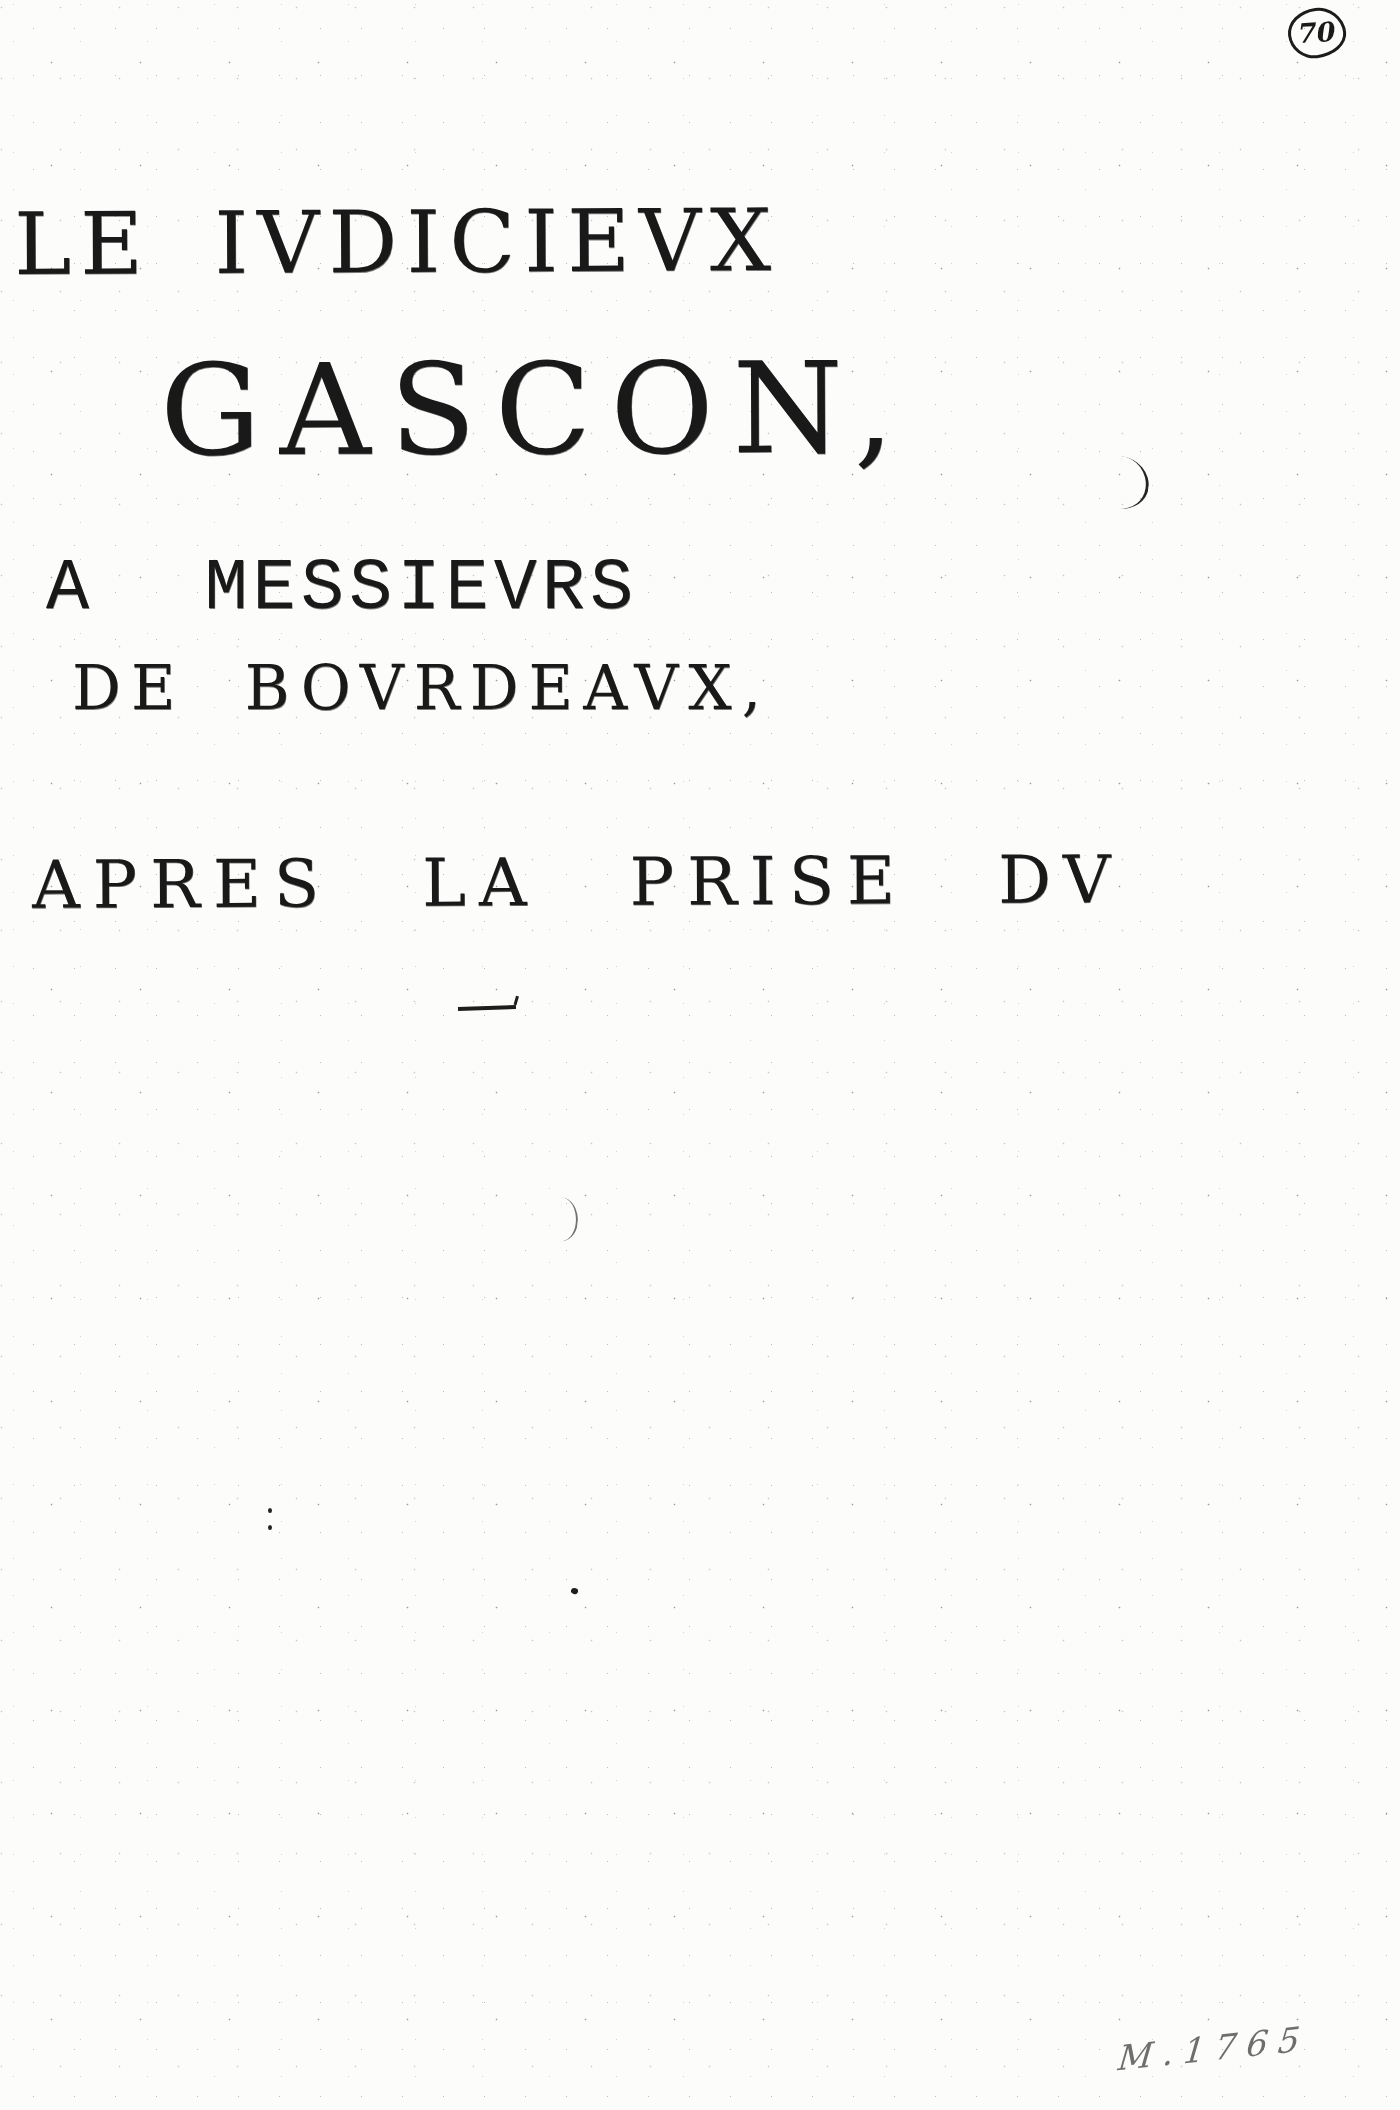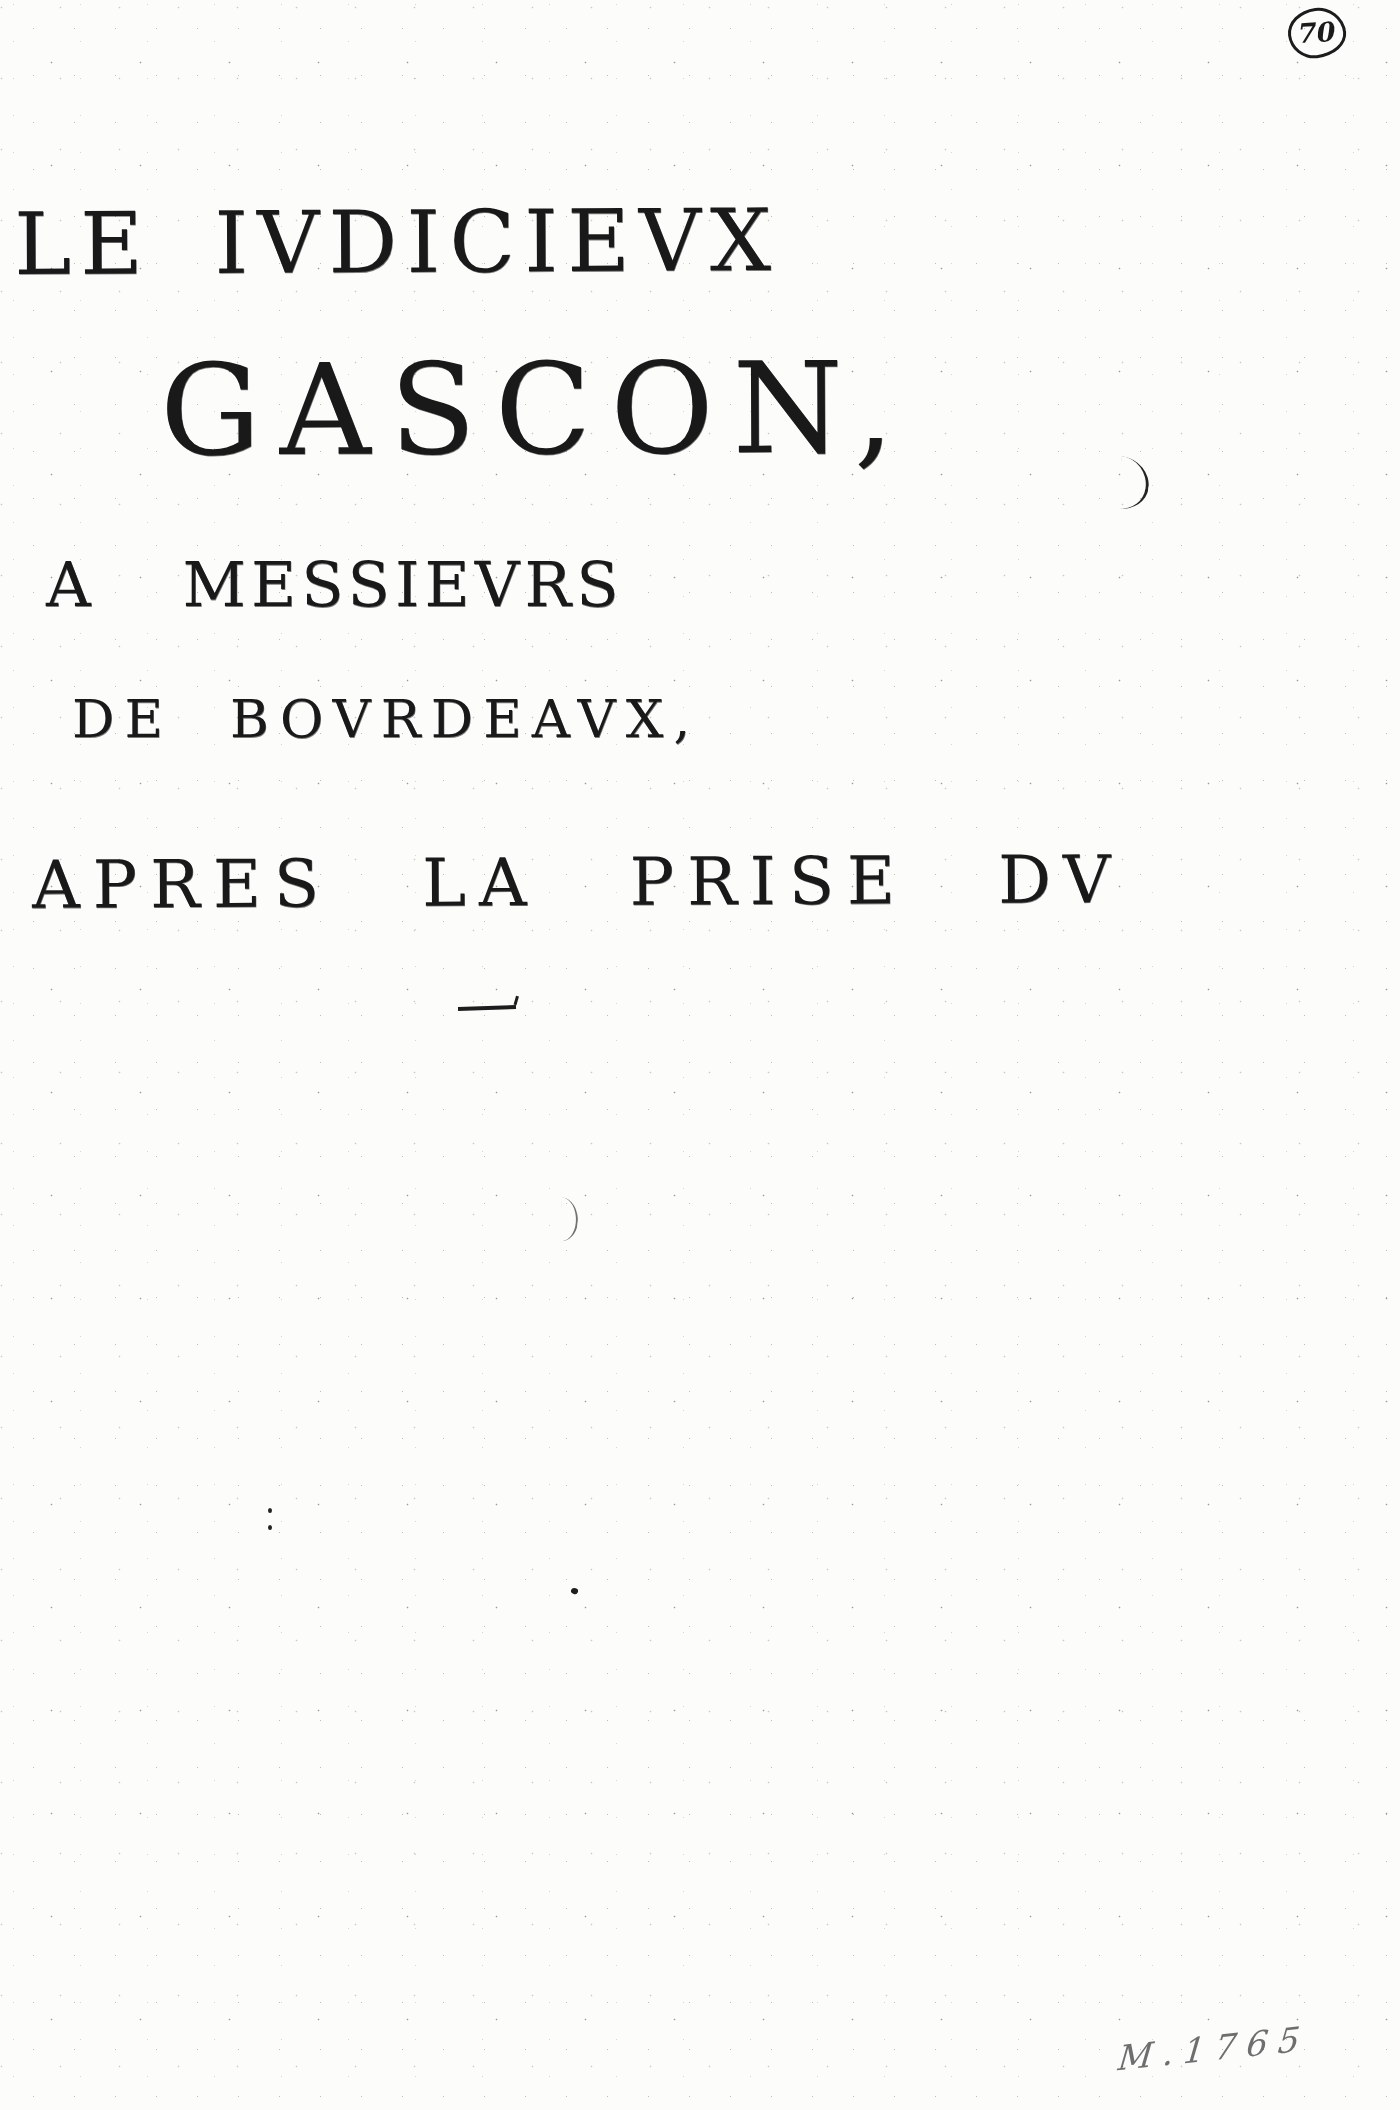--- a/index.html
+++ b/index.html
@@ -26,22 +26,22 @@
     color: #1b1b1b;
   }
   .tline {
     position: absolute;
     white-space: nowrap;
     color: #191919;
     text-shadow: 0.5px 0.8px 0.6px rgba(20,20,20,0.55);
   }
   .l1 { left: 14px;  top: 192px; font-size: 86px;  letter-spacing: 9px;  word-spacing: 26px; transform: rotate(-0.3deg); }
   .l2 { left: 160px; top: 336px; font-size: 126px; letter-spacing: 19px; transform: rotate(-0.2deg); }
-  .l3 { left: 46px;  top: 548px; font-size: 62px;  letter-spacing: 5px;  word-spacing: 62px; }
-  .l4 { left: 72px;  top: 688px; font-size: 53px;  letter-spacing: 10px; word-spacing: 30px; }
+  .l3 { left: 46px;  top: 548px; font-size: 72px;  letter-spacing: 5px;  word-spacing: 62px; font-family: Liberation Mono, monospace; }
+  .l4 { left: 72px;  top: 652px; font-size: 61px;  letter-spacing: 10px; word-spacing: 30px; }
   .l5 { left: 32px;  top: 844px; font-size: 66px;  letter-spacing: 13px; word-spacing: 56px; transform: rotate(-0.3deg); }
   .l6 { left: 142px; top: 942px; font-size: 52px;  letter-spacing: 6px;  word-spacing: 34px; }
 
   .folio-circle {
     position: absolute;
     left: 1288px; top: 8px;
     width: 58px; height: 50px;
     border: 3px solid #1c1c1c;
     border-radius: 52% 48% 55% 45% / 48% 55% 45% 52%;
     transform: rotate(-7deg);

